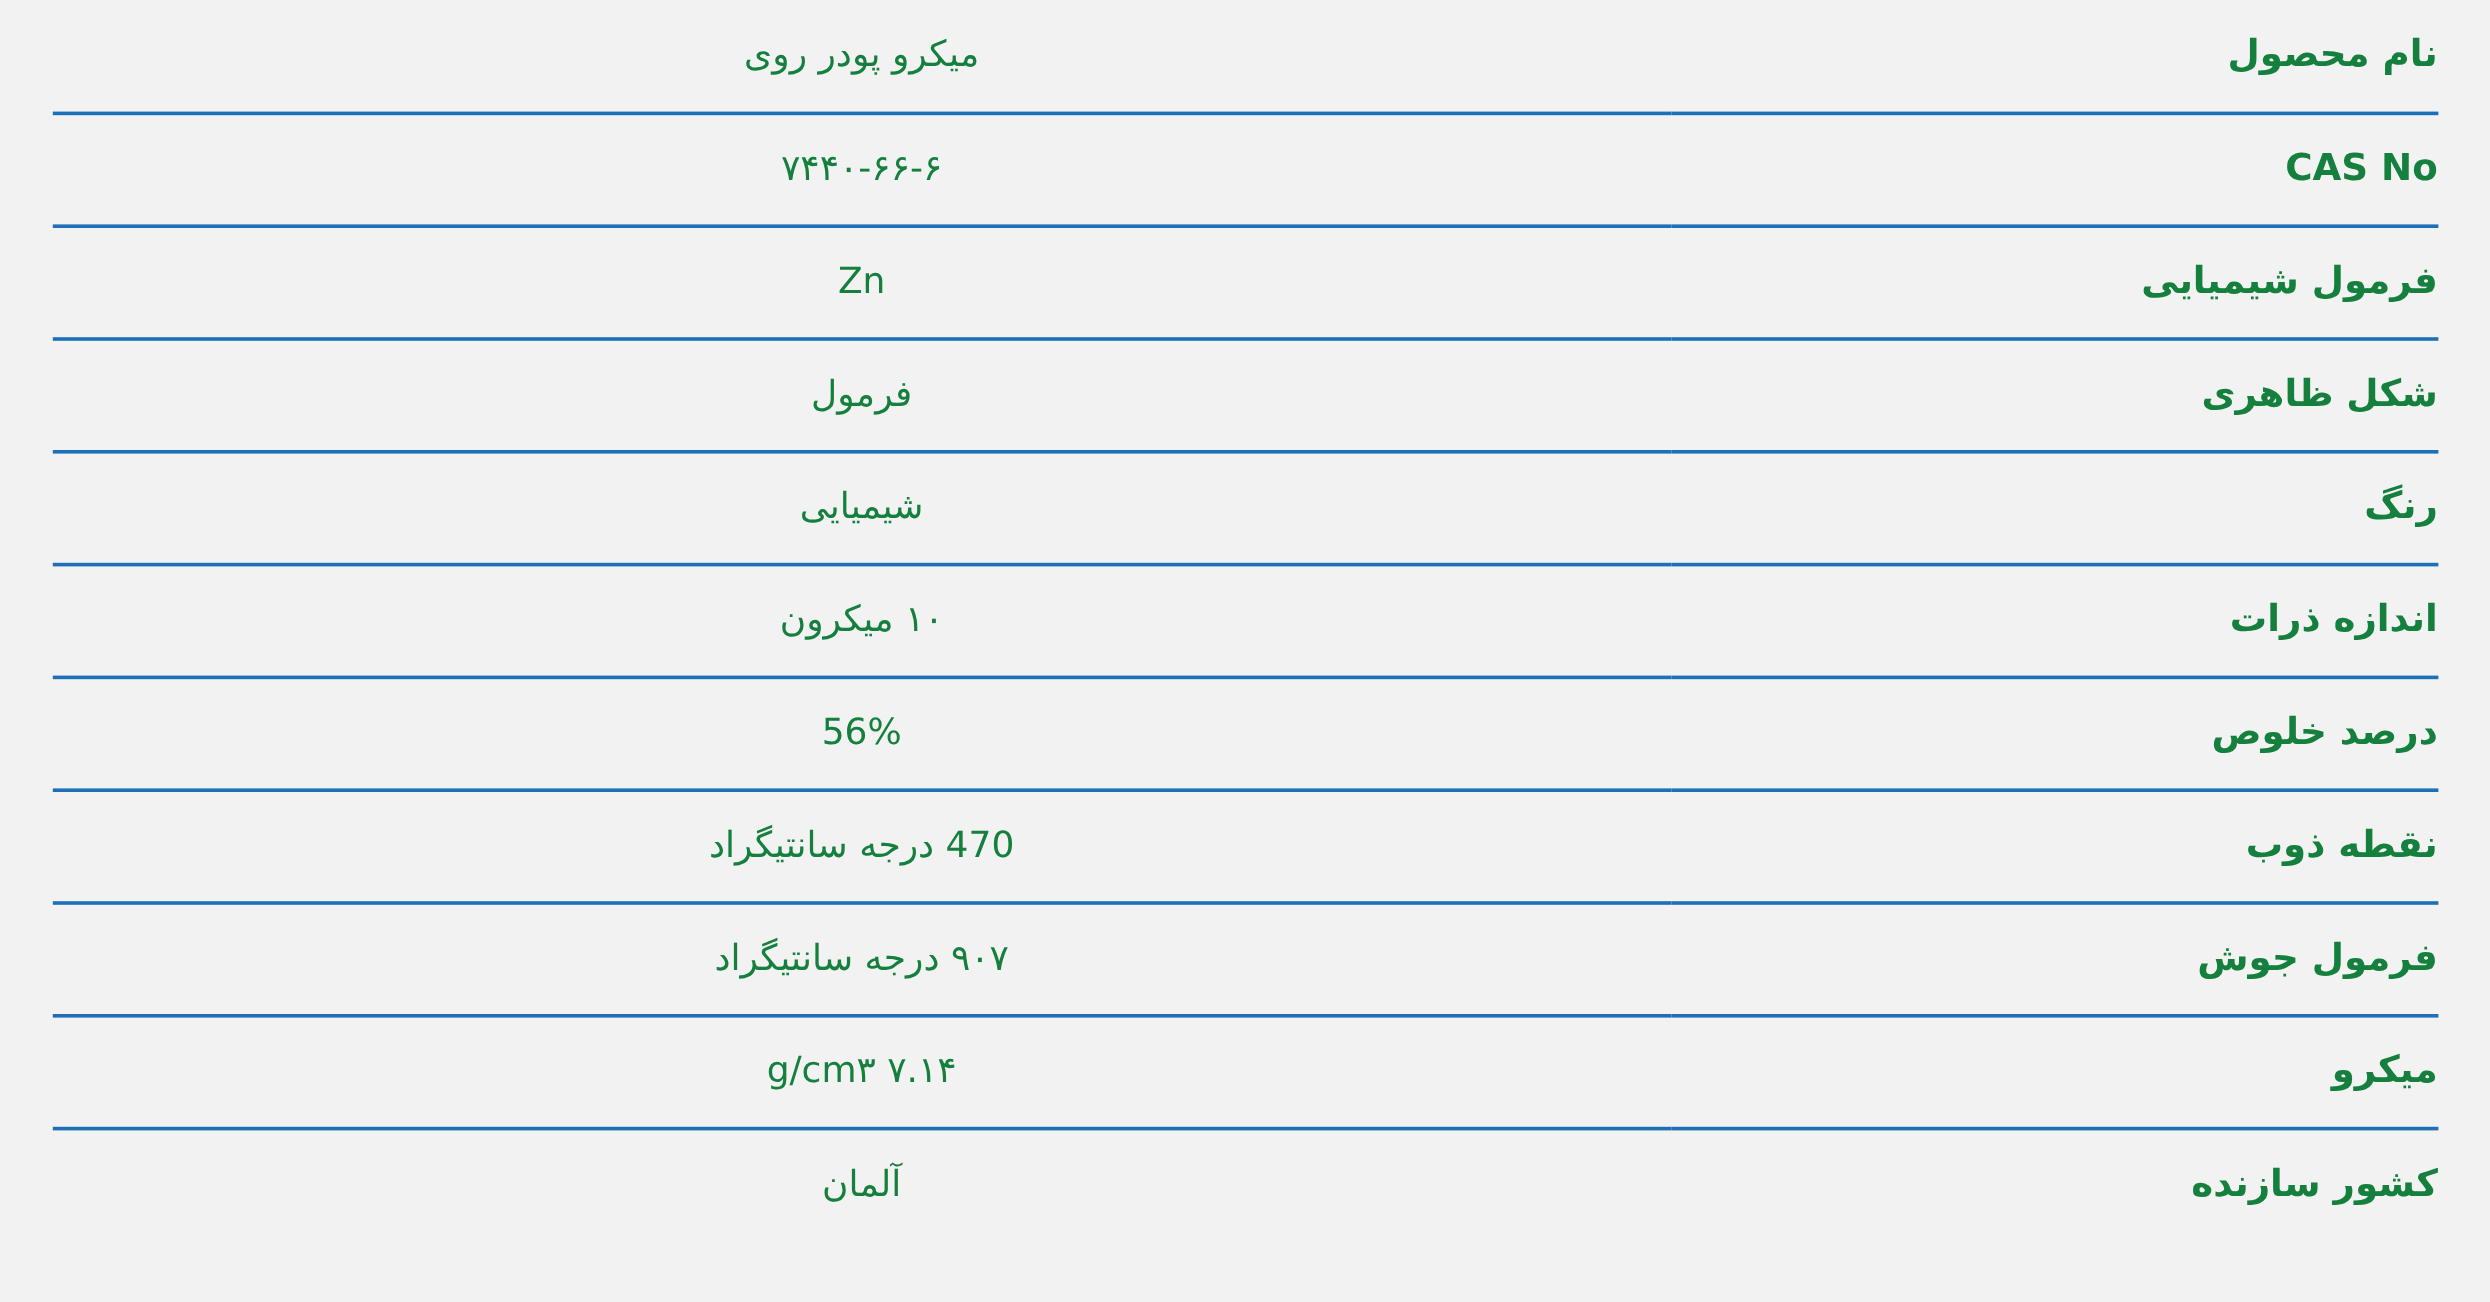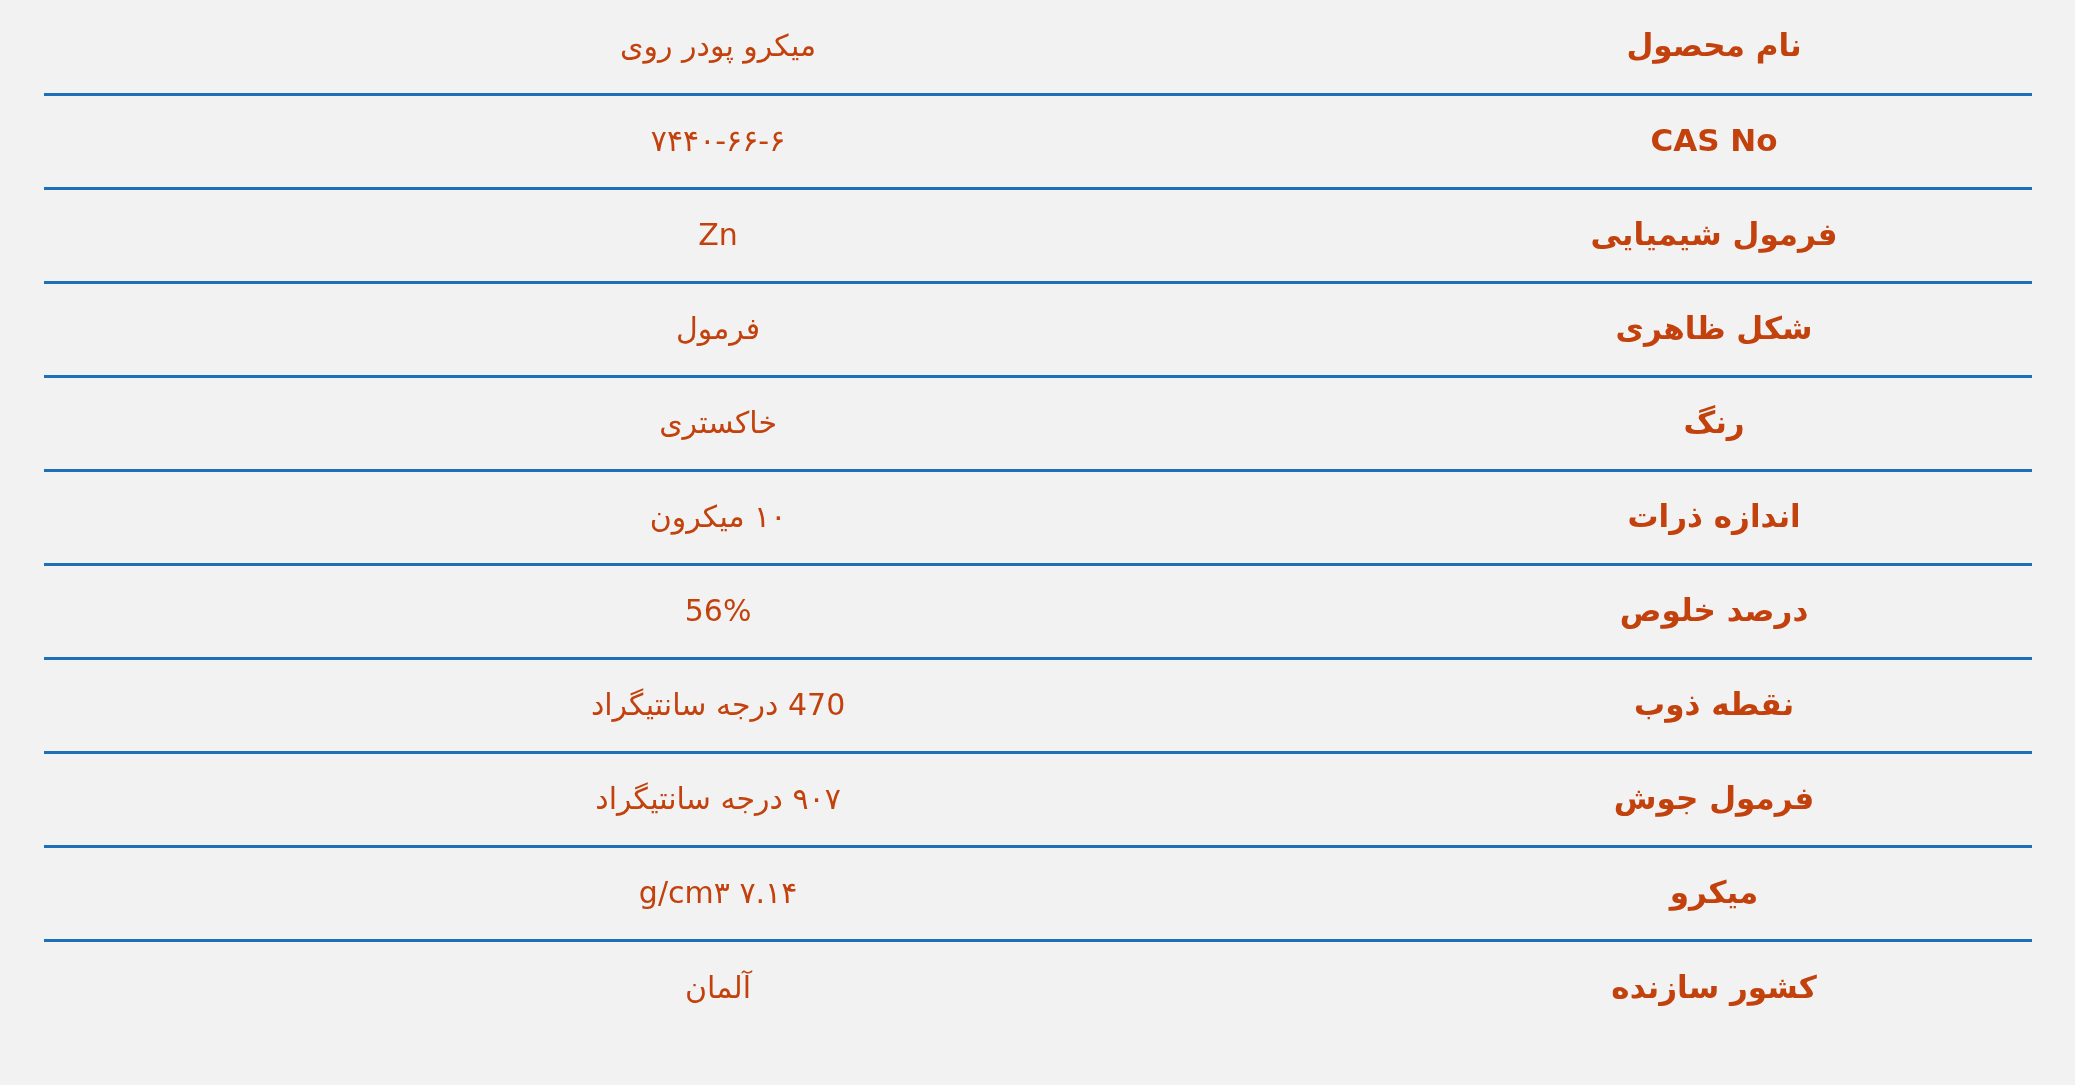--- a/index.html
+++ b/index.html
@@ -28,27 +28,27 @@
     height: 94px;
   }
 
   .spec-table tr:not(:last-child) > td {
     border-bottom: 3px solid #1d6fb8;
   }
 
   td {
     padding: 0;
     vertical-align: middle;
-    color: #c2410c;
+    color: #15803d;
     line-height: 1.35;
   }
 
   td.label-cell {
     width: 32%;
-    text-align: center;
+    text-align: right;
     font-size: 31px;
     font-weight: bold;
     padding-left: 4px;
     letter-spacing: 0;
   }
 
   td.value-cell {
     width: 68%;
     text-align: center;
     font-size: 30px;
@@ -85,21 +85,21 @@
       <td class="value-cell"><span>Zn</span></td>
     </tr>
 
     <tr>
       <td class="label-cell">شکل ظاهری</td>
       <td class="value-cell"><span>فرمول</span></td>
     </tr>
 
     <tr>
       <td class="label-cell">رنگ</td>
-      <td class="value-cell"><span>خاکستری</span></td>
+      <td class="value-cell"><span>شیمیایی</span></td>
     </tr>
 
     <tr>
       <td class="label-cell">اندازه ذرات</td>
       <td class="value-cell"><span>۱۰ میکرون</span></td>
     </tr>
 
     <tr>
       <td class="label-cell">درصد خلوص</td>
       <td class="value-cell"><span>56%</span></td>

